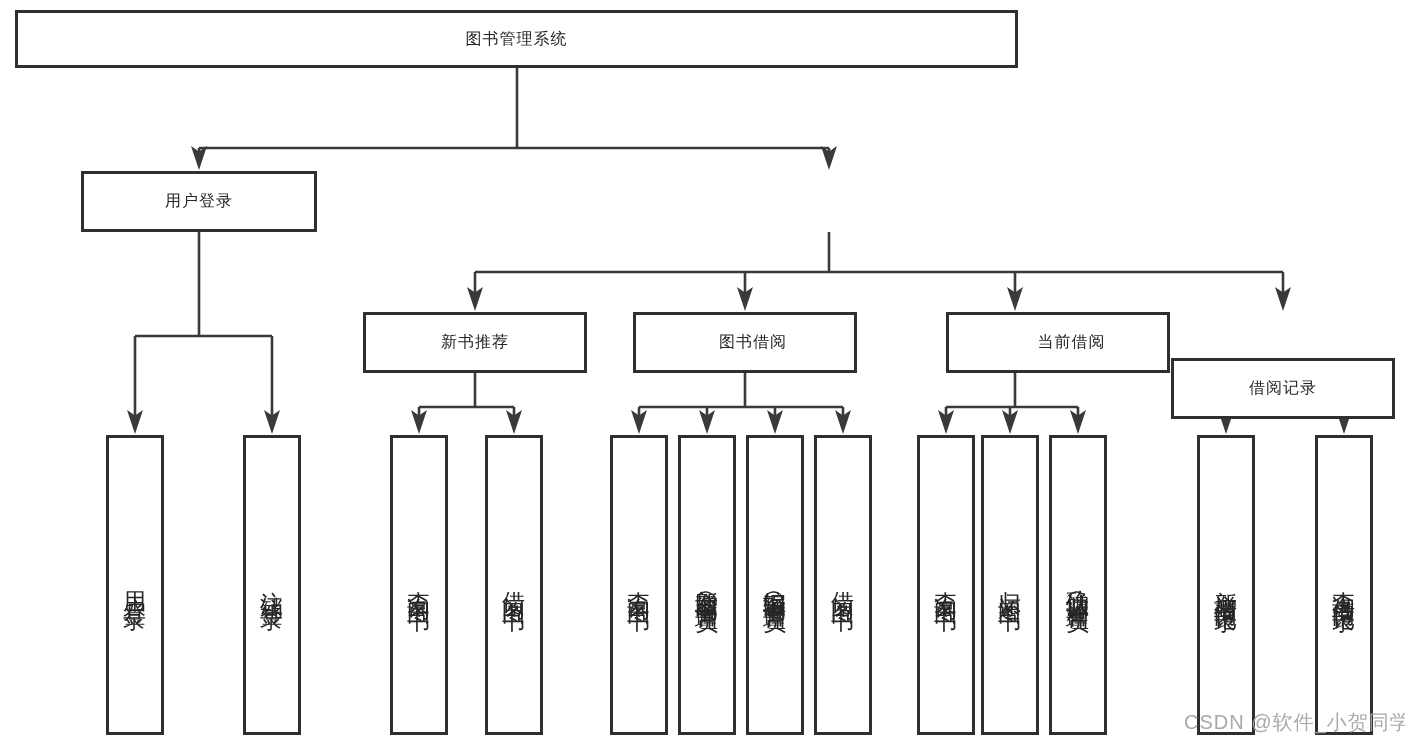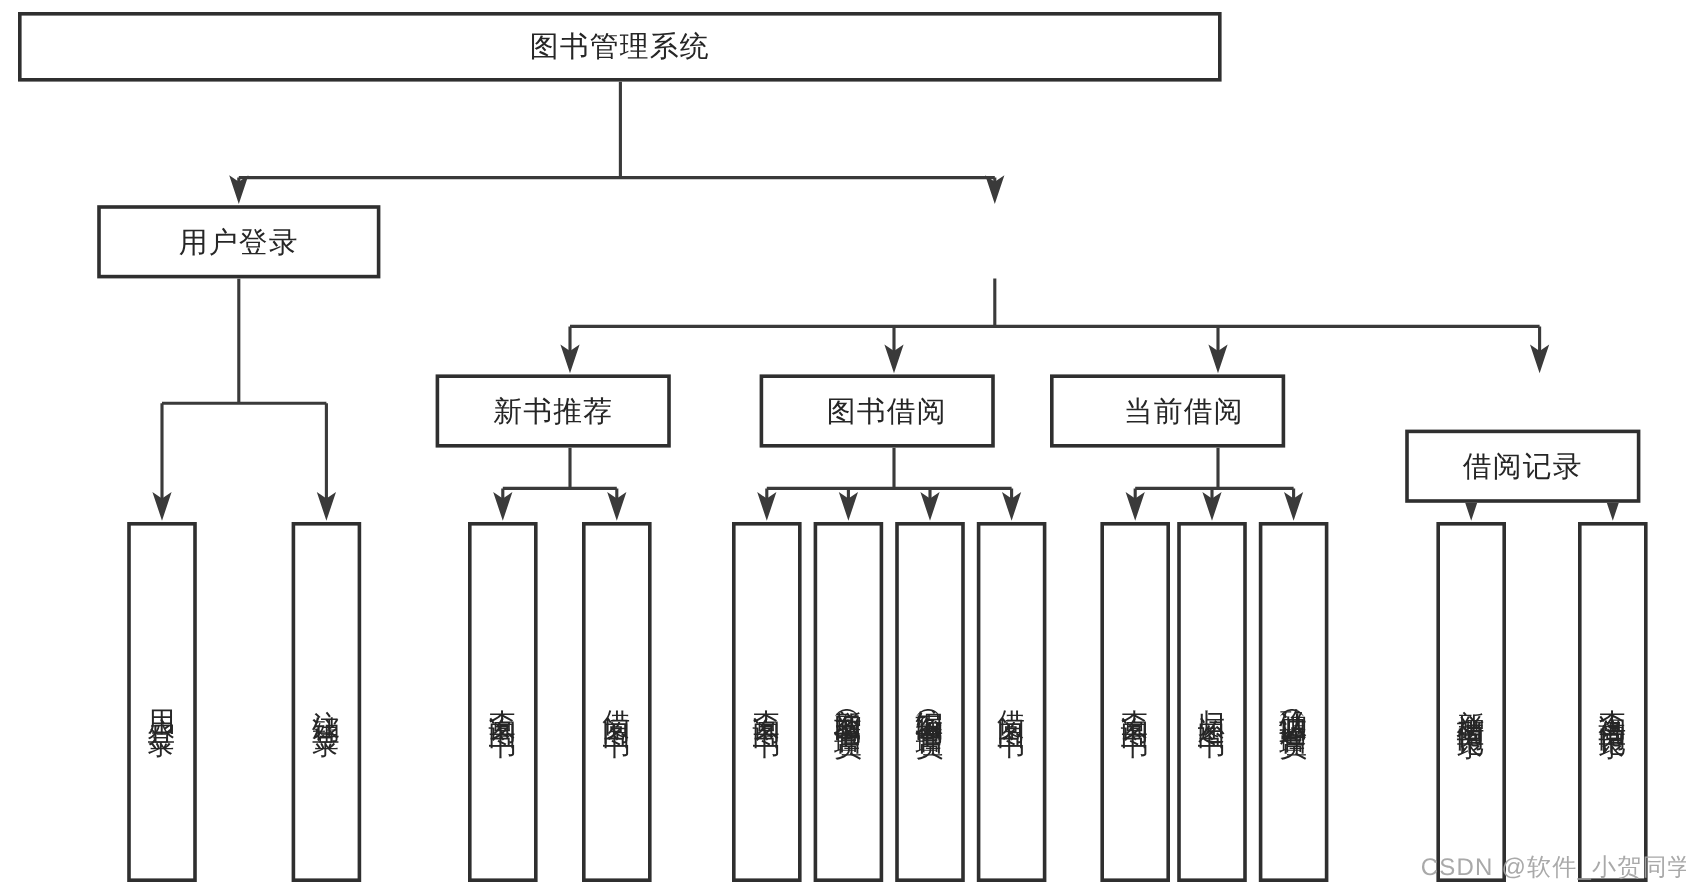--- a/index.html
+++ b/index.html
@@ -13,24 +13,24 @@
   .wires{position:absolute;left:0;top:0;width:1405px;height:747px;z-index:1;}
   .node{
     position:absolute;
     box-sizing:border-box;
     border:3px solid #2f2f2f;
     background:#ffffff;
     display:flex;align-items:center;justify-content:center;
     color:#262626;
     z-index:2;
   }
-  .hnode{font-size:24px;letter-spacing:1px;}
+  .hnode{font-size:16px;letter-spacing:1px;}
   .root{left:15px;top:10px;width:1003px;height:58px;}
   .lvl2{height:61px;width:236px;top:171px;}
-  .lvl3{height:61px;width:196px;top:312px;}
+  .lvl3{height:61px;width:224px;top:312px;}
   .leaf{
     top:435px;width:58px;height:300px;
     font-size:23px;
   }
   .leaf .vtxt{
     writing-mode:vertical-rl;
     text-orientation:mixed;
     letter-spacing:6px;
     line-height:52px;
     white-space:nowrap;
@@ -100,21 +100,21 @@
   <div class="node hnode lvl2" style="left:81px;">
     <span>用户登录</span>
   </div>
 
   <div class="node hnode lvl3" style="left:363px;">
     <span>新书推荐</span>
   </div>
   <div class="node hnode lvl3" style="left:633px;padding-left:16px;">
     <span>图书借阅</span>
   </div>
-  <div class="node hnode lvl3" style="left:875px;padding-left:27px;">
+  <div class="node hnode lvl3" style="left:946px;padding-left:27px;">
     <span>当前借阅</span>
   </div>
   <div class="node hnode lvl3" style="left:1171px;margin-top:46px;">
     <span>借阅记录</span>
   </div>
 
   <div class="node leaf" style="left:106px;">
     <span class="vtxt">用户登录</span>
   </div>
   <div class="node leaf" style="left:243px;">

